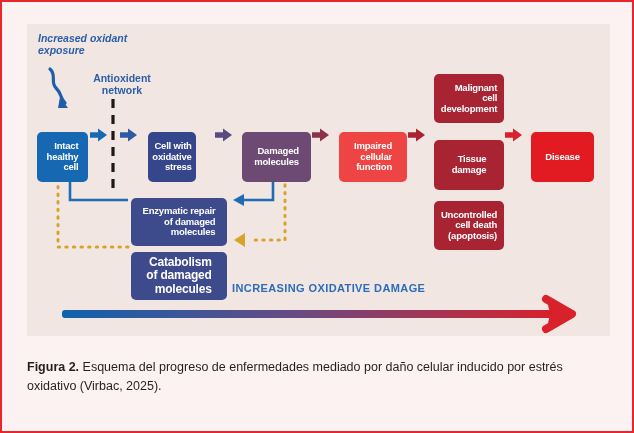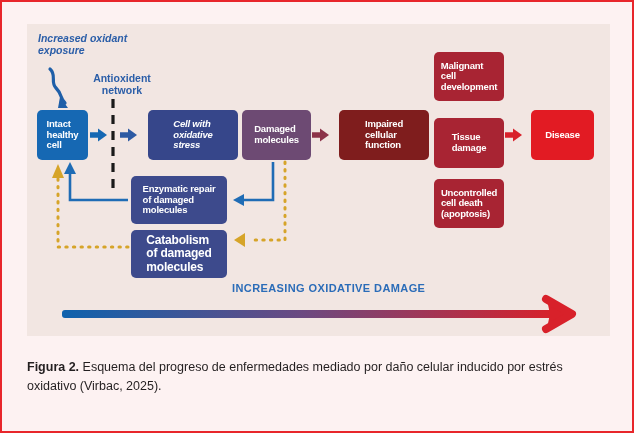--- a/index.html
+++ b/index.html
@@ -29,25 +29,26 @@
   }
   
   .node {
     position: absolute;
     box-sizing: border-box;
     border-radius: 5px;
     color: #ffffff;
     display: flex;
     align-items: center;
     justify-content: center;
-    text-align: left;
+    text-align: right;
     font-weight: bold;
     line-height: 1.12;
     letter-spacing: -0.2px;
     padding: 8px;
+    margin-top: 22px;
   }
   .node span { display: block; width: 100%; }
 
   
   .lbl {
     position: absolute;
     color: #2b5ea8;
     font-weight: bold;
     line-height: 1.15;
   }
@@ -173,36 +174,36 @@
   <div class="axis-label" style="left:230px; top:280px; font-size:11px;text-align:center;">INCREASING OXIDATIVE DAMAGE</div>
 
   <div class="node" style="left:35px; top:108px; width:51px; height:50px; background:#1668b3; font-size:9.5px;">
     <div>
       <span>Intact</span>
       <span>healthy</span>
       <span>cell</span>
     </div>
   </div>
 
-  <div class="node" style="left:146px; top:108px; width:90px; height:50px; background:#36468a; font-size:9.5px;font-style:italic;">
+  <div class="node" style="left:146px; top:108px; width:48px; height:50px; background:#36468a; font-size:9.5px;">
     <div>
       <span>Cell with</span>
       <span>oxidative</span>
       <span>stress</span>
     </div>
   </div>
 
   <div class="node" style="left:240px; top:108px; width:69px; height:50px; background:#6d4a73; font-size:9.5px;">
     <div>
       <span>Damaged</span>
       <span>molecules</span>
     </div>
   </div>
 
-  <div class="node" style="left:337px; top:108px; width:90px; height:50px; background:#7f1d1d; font-size:9.5px;">
+  <div class="node" style="left:337px; top:108px; width:68px; height:50px; background:#ef4444; font-size:9.5px;">
     <div>
       <span>Impaired</span>
       <span>cellular</span>
       <span>function</span>
     </div>
   </div>
 
   <div class="node" style="left:432px; top:50px; width:70px; height:49px; background:#a82433; font-size:9.5px;">
     <div>
       <span>Malignant</span>

